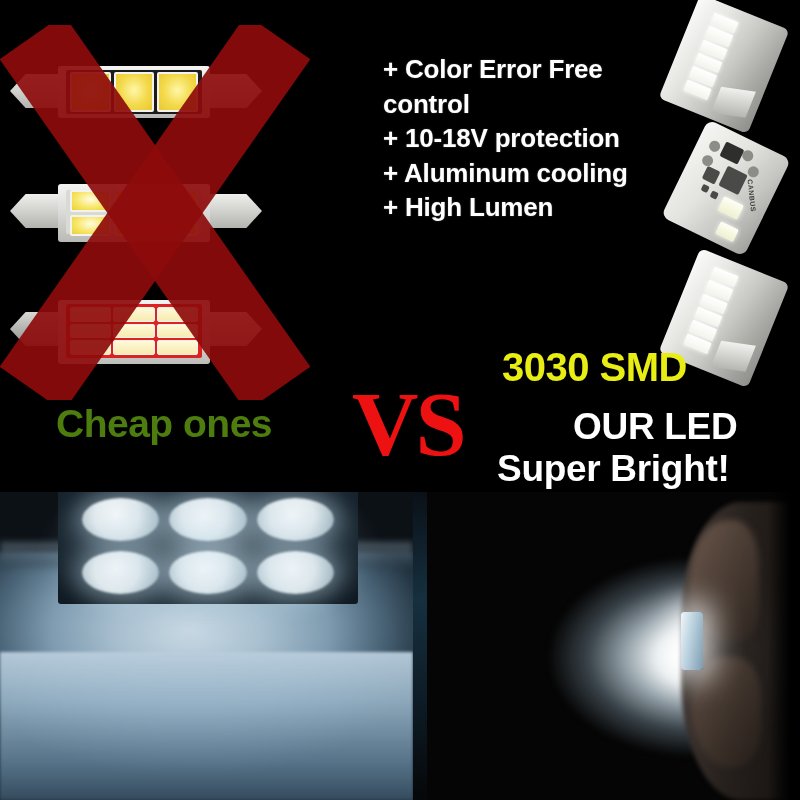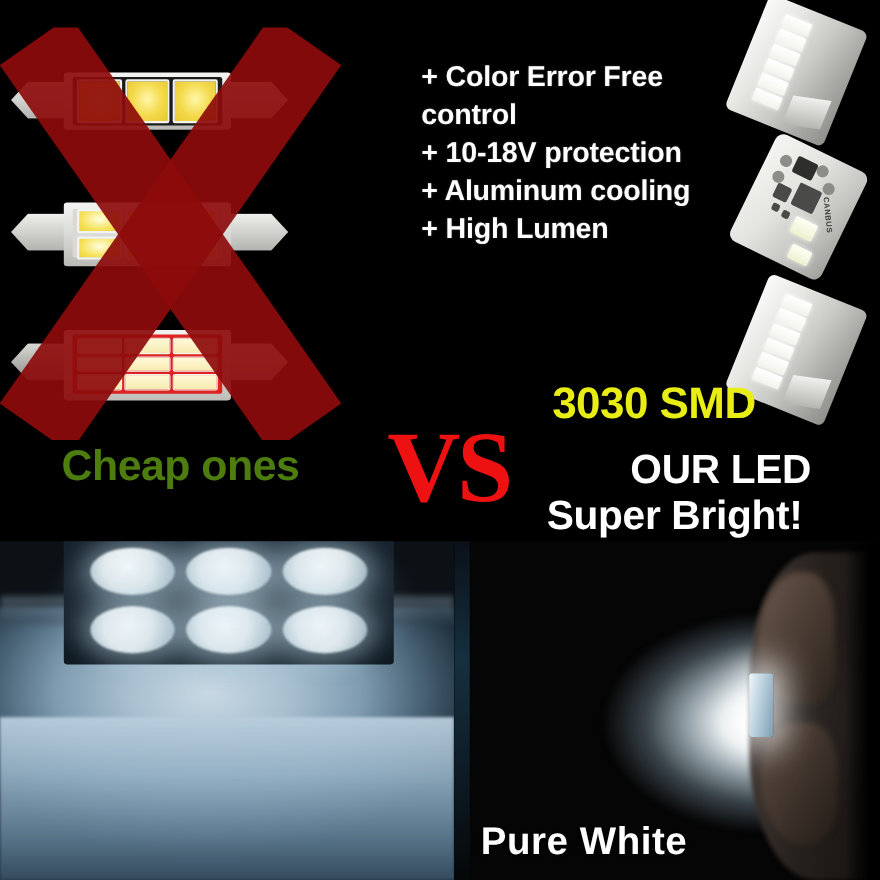--- a/index.html
+++ b/index.html
@@ -293,15 +293,14 @@
       <div id="blue-strip-l"></div>
       <div id="white-flare"></div>
       <div id="hand"></div>
       <div id="thumb"></div>
       <div id="finger"></div>
       <div id="white-bulb"></div>
       <div id="white-edge"></div>
     </div>
   </div>
 
-  <div id="cap-white">Pure White</div>
 
 </div>
 
 </body></html>

